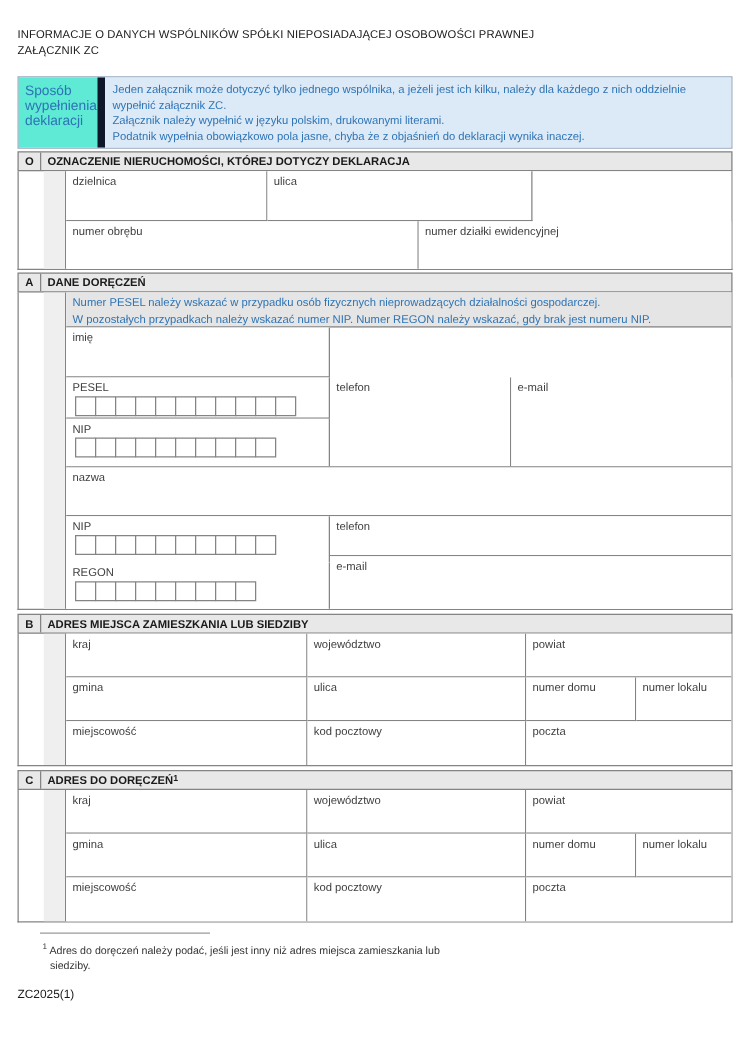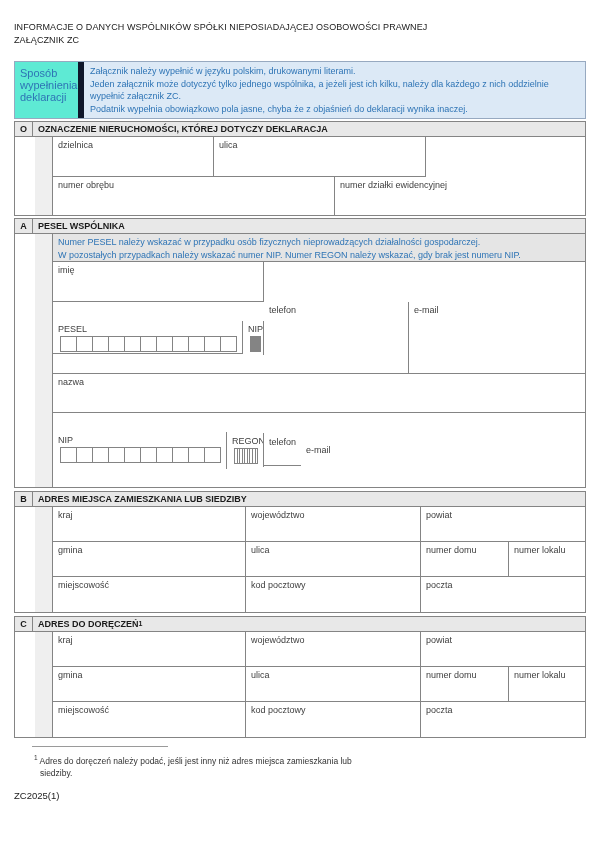--- a/index.html
+++ b/index.html
@@ -28,21 +28,21 @@
     width:18px; border-right:1px solid #848484; display:flex; align-items:center;
     justify-content:center; font-size:9px; font-weight:bold; color:#1a1a1a;
   }
   .sec-title { display:flex; align-items:center; padding:0 5px; font-size:9px; font-weight:bold; color:#1a1a1a; }
   .sec-title sup { font-size:7px; line-height:0; }
   .sec-body { display:flex; border:1px solid #848484; border-top:none;padding-left:20px; }
   .strip { width:18px; background:#efefef; border-right:1px solid #848484; }
   .body-main { flex:1; display:flex; flex-direction:column; background:#fff; }
 
   .frow { display:flex; }
-  .fcol { display:flex; flex-direction:row;align-items:center; }
+  .fcol { display:flex; flex-direction:column; }
   .cell { font-size:9px; color:#404040; padding:3px 5px; background:#fff; overflow:hidden; }
   .bR { border-right:1px solid #848484; }
   .bB { border-bottom:1px solid #848484; }
   .grow { flex:1; }
 
   .note-row { background:#e5e5e5; color:#2e74b5; font-size:9px; line-height:13px; padding:2px 5px; }
 
   .boxes { display:flex; margin:2px 0 0 2px; }
   .dbox { width:17px; height:16px; border:1px solid #848484; background:#fff; margin-left:-1px; }
   .dbox:first-child { margin-left:0; }
@@ -60,22 +60,22 @@
 
 <div class="page">
   <div class="content">
 
     <div class="title-line">INFORMACJE O DANYCH WSPÓLNIKÓW SPÓŁKI NIEPOSIADAJĄCEJ OSOBOWOŚCI PRAWNEJ</div>
     <div class="title-line">ZAŁĄCZNIK ZC</div>
 
     <div class="info-box">
       <div class="info-label">Sposób wypełnienia deklaracji</div>
       <div class="info-body">
+        <div>Jeden załącznik może dotyczyć tylko jednego wspólnika, a jeżeli jest ich kilku, należy dla każdego z nich oddzielnie wypełnić załącznik ZC.</div>
         <div>Załącznik należy wypełnić w języku polskim, drukowanymi literami.</div>
-        <div>Jeden załącznik może dotyczyć tylko jednego wspólnika, a jeżeli jest ich kilku, należy dla każdego z nich oddzielnie wypełnić załącznik ZC.</div>
         <div>Podatnik wypełnia obowiązkowo pola jasne, chyba że z objaśnień do deklaracji wynika inaczej.</div>
       </div>
     </div>
 
     <div class="section">
       <div class="sec-header">
         <div class="sec-letter">O</div>
         <div class="sec-title">OZNACZENIE NIERUCHOMOŚCI, KTÓREJ DOTYCZY DEKLARACJA</div>
       </div>
       <div class="sec-body">
@@ -97,21 +97,21 @@
               <span>numer działki ewidencyjnej</span>
             </div>
           </div>
         </div>
       </div>
     </div>
 
     <div class="section">
       <div class="sec-header">
         <div class="sec-letter">A</div>
-        <div class="sec-title">PESEL WSPÓLNIKA</div>
+        <div class="sec-title">DANE DORĘCZEŃ</div>
       </div>
       <div class="sec-body">
         <div class="strip"></div>
         <div class="body-main">
           <div class="note-row bB" style="height:28px">
             <div>Numer PESEL należy wskazać w przypadku osób fizycznych nieprowadzących działalności gospodarczej.</div>
             <div>W pozostałych przypadkach należy wskazać numer NIP. Numer REGON należy wskazać, gdy brak jest numeru NIP.</div>
           </div>
 
           <div class="frow" style="height:40px">

